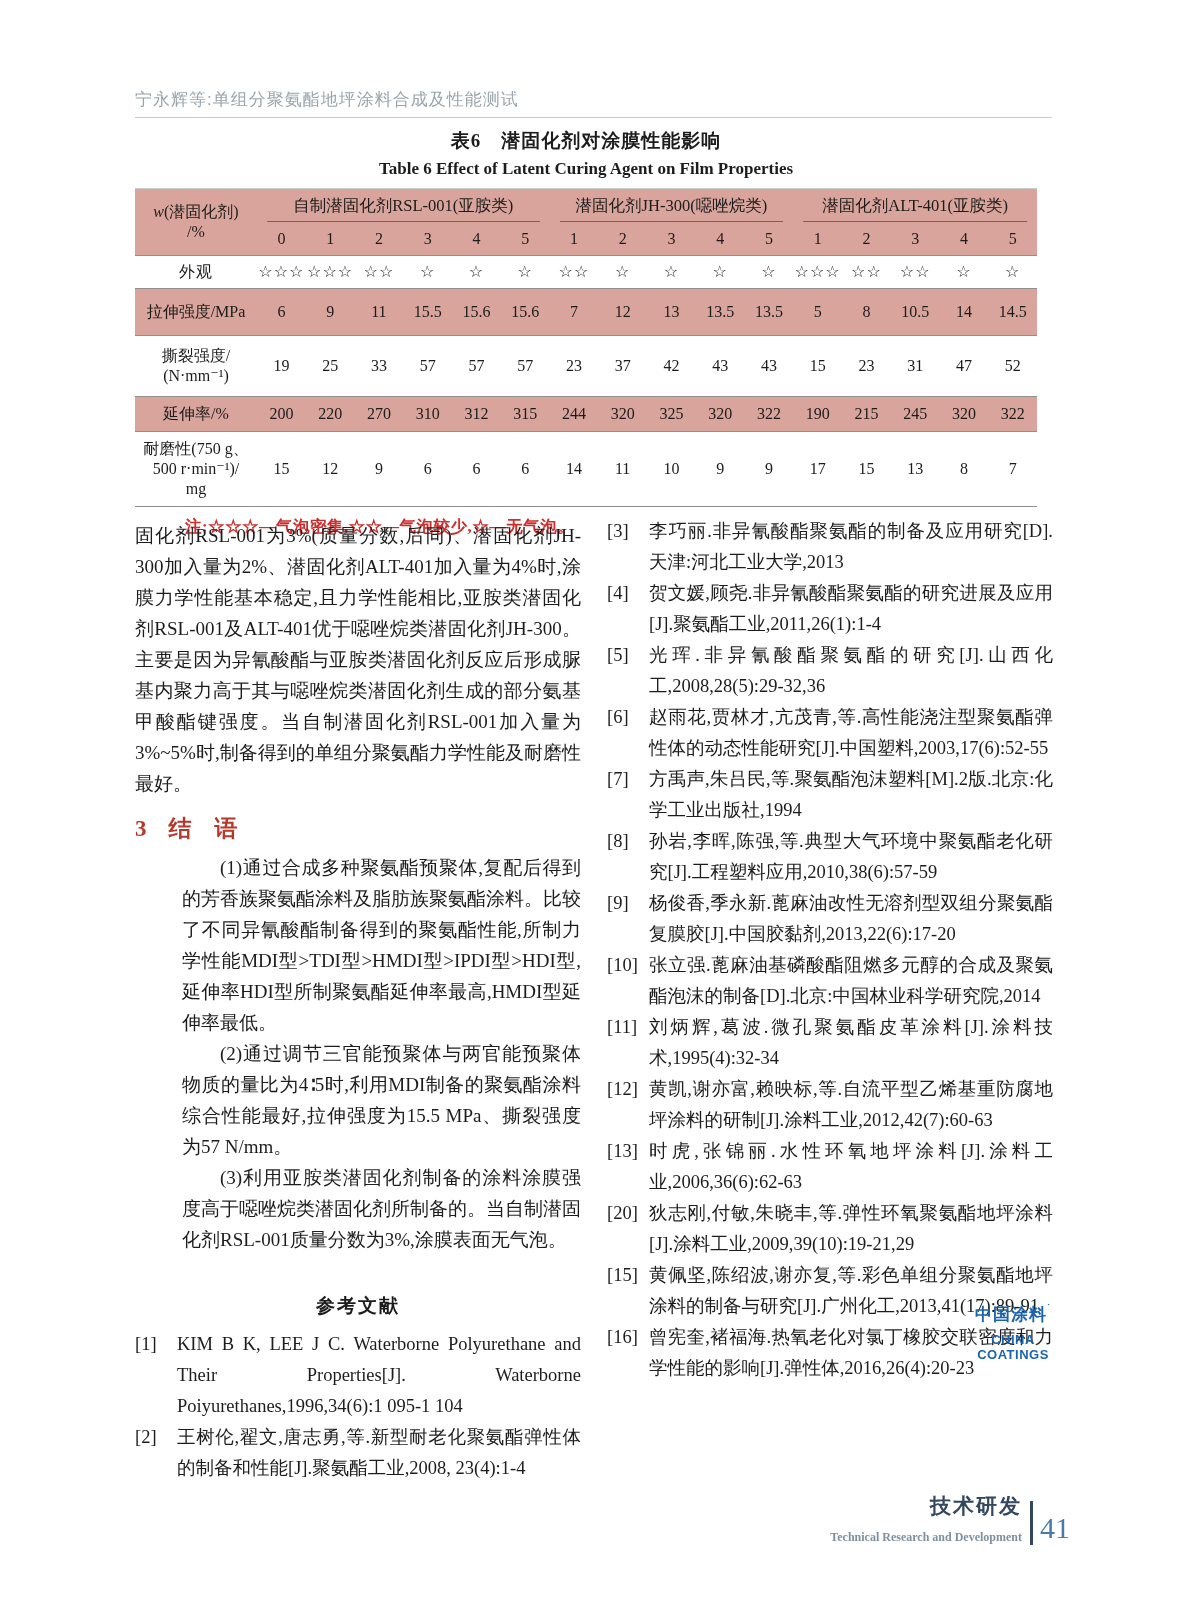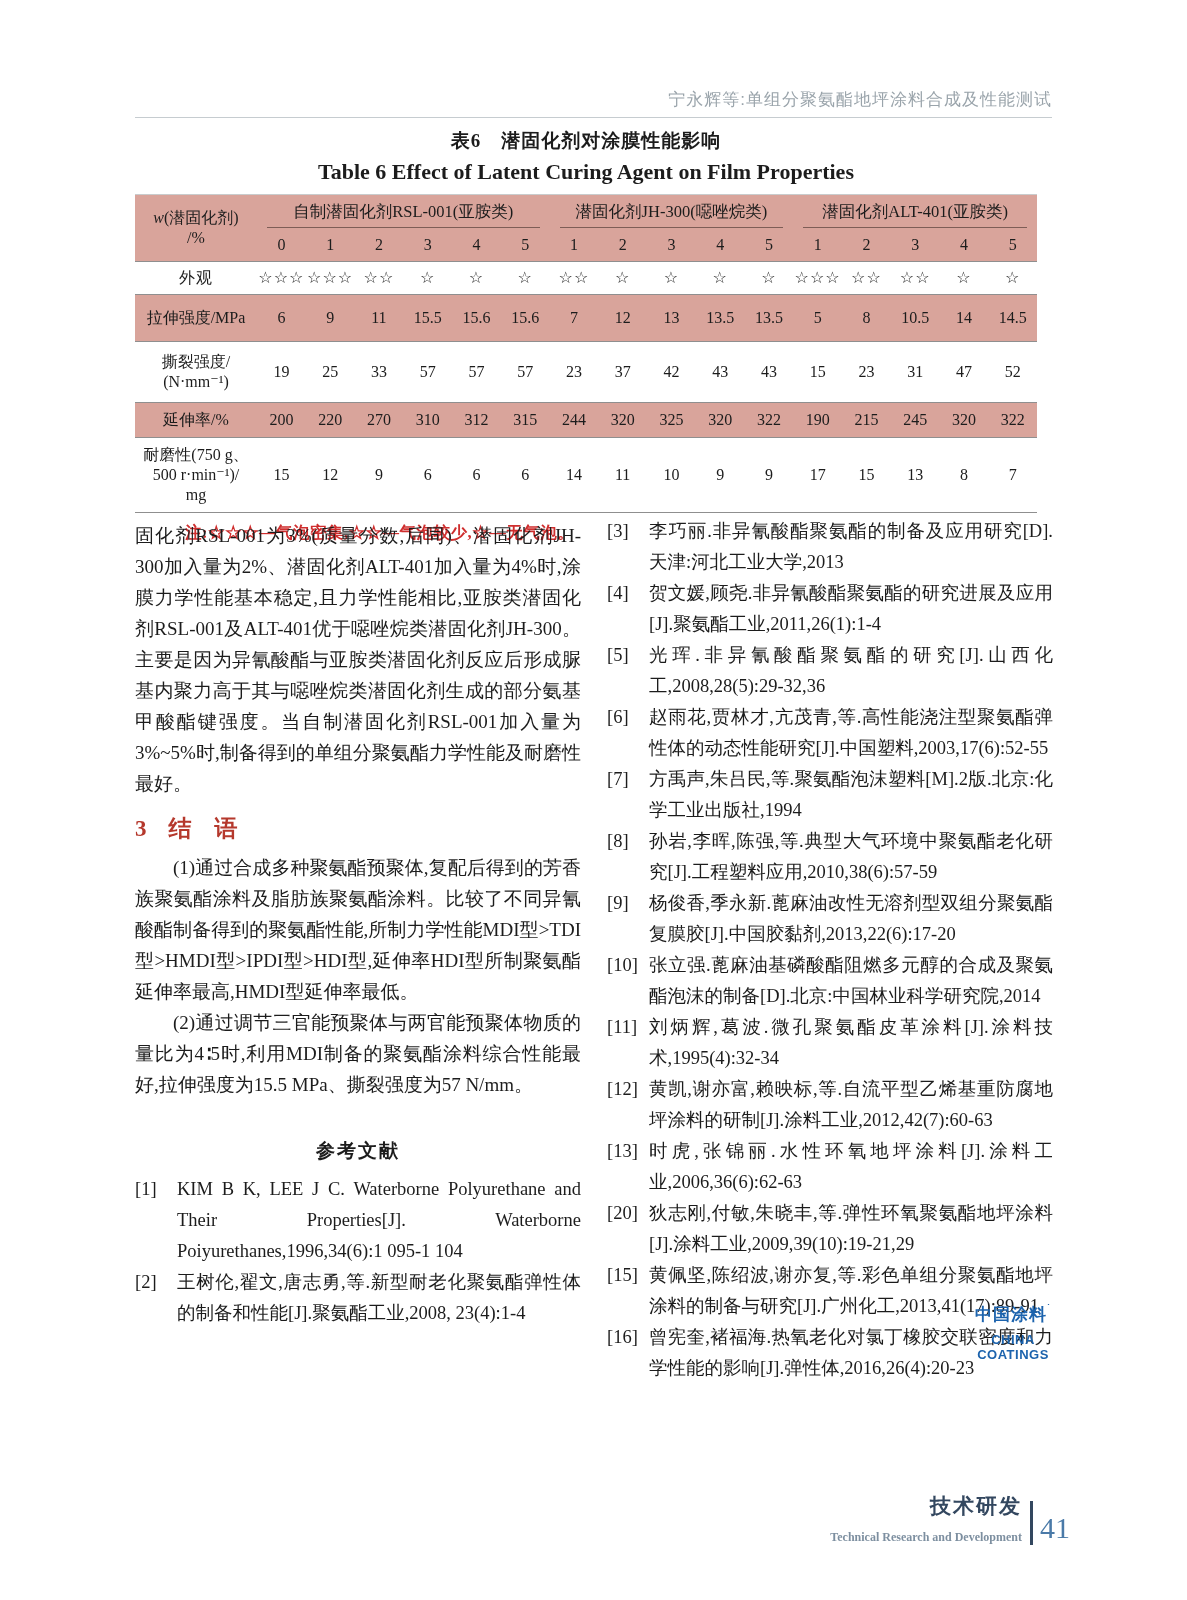--- a/index.html
+++ b/index.html
@@ -7,30 +7,30 @@
     --navy:#33475f; --pgblue:#4a7aa8; --logoblue:#1c63ad; --ink:#1c1c1c;
   }
   html,body{margin:0;padding:0;background:#e9e9e9;}
   .page{
     position:relative; width:1187px; height:1600px; background:#ffffff;
     font-family:"Liberation Serif","DejaVu Serif",serif; color:var(--ink);
     overflow:hidden; margin:0 auto;
   }
   
   .page-header{
-    position:absolute; top:88px; left:135px; width:917px; text-align:right;
+    position:absolute; top:88px; left:135px; width:917px; text-align:left;
     font-family:"Liberation Sans","DejaVu Sans",sans-serif;
     font-size:17px; color:var(--hdrgray); letter-spacing:1px;
   }
   .header-rule{position:absolute; top:117px; left:135px; width:917px; height:1px; background:#c6ccd0;}
 
   
   .table-block{position:absolute; top:128px; left:135px; width:902px;}
   .cap-zh{text-align:center; font-weight:bold; font-size:19px; letter-spacing:1px;}
-  .cap-en{text-align:center; font-weight:bold; font-size:22px; margin-top:5px;}
+  .cap-en{text-align:center; font-weight:bold; font-size:17px; margin-top:5px;}
   table.props{width:100%; border-collapse:collapse; margin-top:9px; table-layout:fixed;
     font-size:16px; line-height:1.25;}
   table.props td, table.props th{font-weight:normal; text-align:center; vertical-align:middle; padding:1px 0;}
   tr.band td, tr.band th{background:var(--pink);}
   th.lbl, td.lbl{text-align:left; padding-left:4px; white-space:pre-line;}
   td.grp{position:relative; font-size:16.5px;}
   td.grp::after{content:""; position:absolute; left:10px; right:10px; bottom:1px; border-bottom:1px solid #7e5d56;}
   tr.doses td{height:30px; font-size:16px;}
   tr.band-top th, tr.band-top td{height:32px; border-top:1px solid #c9cccd;}
   tr.data td{border-top:1px solid #8f8f8f;}
@@ -41,21 +41,21 @@
   tr.r2 td{height:58px;}
   tr.r3 td{height:32px;}
   tr.r4 td{height:72px;}
   .table-note{margin-top:9px; padding-left:50px; color:var(--red); font-size:16.5px; font-weight:600; letter-spacing:.5px;}
 
   
   .col{position:absolute; width:446px; text-align:justify; font-size:19px; line-height:31px;}
   .col-left{top:520px; left:135px;}
   .col-right{top:516px; left:607px;}
   .para{margin:0;}
-  .indent{text-indent:2em;}
+  .indent{text-indent:2em;margin-left:47px;}
   .sec-heading{color:var(--hred); font-weight:bold; font-size:23px; margin:14px 0 8px 0; text-indent:0;}
   .sec-heading .num{margin-right:22px;}
   .ref-heading{text-align:center; font-weight:bold; font-size:19px; margin:35px 0 8px 0; text-indent:0; letter-spacing:2px;}
   .ref-item{display:flex; font-size:18.5px; line-height:31px;}
   .ref-num{flex:0 0 42px;}
   .ref-text{flex:1; text-align:justify;}
 
   
   .logo{position:absolute; top:1303px; left:963px; width:100px; text-align:center;
     font-family:"Liberation Sans","DejaVu Sans",sans-serif;}
@@ -231,20 +231,21 @@
     <div class="table-note">注:☆☆☆—气泡密集,☆☆—气泡较少,☆—无气泡。</div>
   </div>
 
   <div class="col col-left">
     <p class="para">固化剂RSL-001为3%(质量分数,后同)、潜固化剂JH-300加入量为2%、潜固化剂ALT-401加入量为4%时,涂膜力学性能基本稳定,且力学性能相比,亚胺类潜固化剂RSL-001及ALT-401优于噁唑烷类潜固化剂JH-300。主要是因为异氰酸酯与亚胺类潜固化剂反应后形成脲基内聚力高于其与噁唑烷类潜固化剂生成的部分氨基甲酸酯键强度。当自制潜固化剂RSL-001加入量为3%~5%时,制备得到的单组分聚氨酯力学性能及耐磨性最好。</p>
     <p class="para sec-heading">
       <span class="num">3</span><span>结　语</span>
     </p>
     <p class="para indent">(1)通过合成多种聚氨酯预聚体,复配后得到的芳香族聚氨酯涂料及脂肪族聚氨酯涂料。比较了不同异氰酸酯制备得到的聚氨酯性能,所制力学性能MDI型&gt;TDI型&gt;HMDI型&gt;IPDI型&gt;HDI型,延伸率HDI型所制聚氨酯延伸率最高,HMDI型延伸率最低。</p>
     <p class="para indent">(2)通过调节三官能预聚体与两官能预聚体物质的量比为4∶5时,利用MDI制备的聚氨酯涂料综合性能最好,拉伸强度为15.5 MPa、撕裂强度为57 N/mm。</p>
+    <p class="para indent">(3)利用亚胺类潜固化剂制备的涂料涂膜强度高于噁唑烷类潜固化剂所制备的。当自制潜固化剂RSL-001质量分数为3%,涂膜表面无气泡。</p>
     <p class="para ref-heading">参考文献</p>
     <div>
         <div class="ref-item">
           <span class="ref-num">[1]</span>
           <span class="ref-text">KIM B K, LEE J C. Waterborne Polyurethane and Their Properties[J]. Waterborne Poiyurethanes,1996,34(6):1 095-1 104</span>
         </div>
         <div class="ref-item">
           <span class="ref-num">[2]</span>
           <span class="ref-text">王树伦,翟文,唐志勇,等.新型耐老化聚氨酯弹性体的制备和性能[J].聚氨酯工业,2008, 23(4):1-4</span>
         </div>

